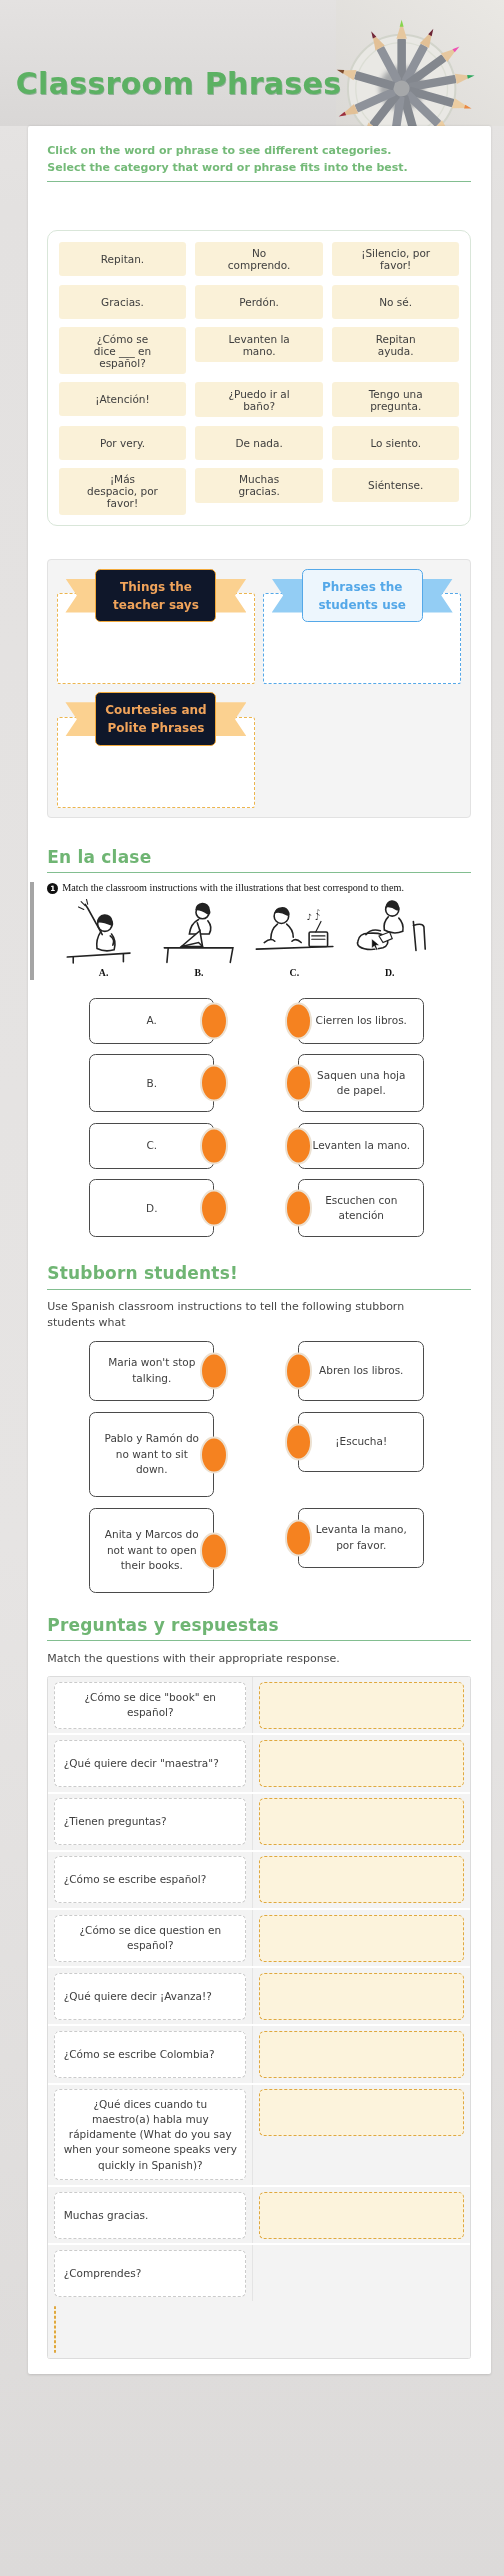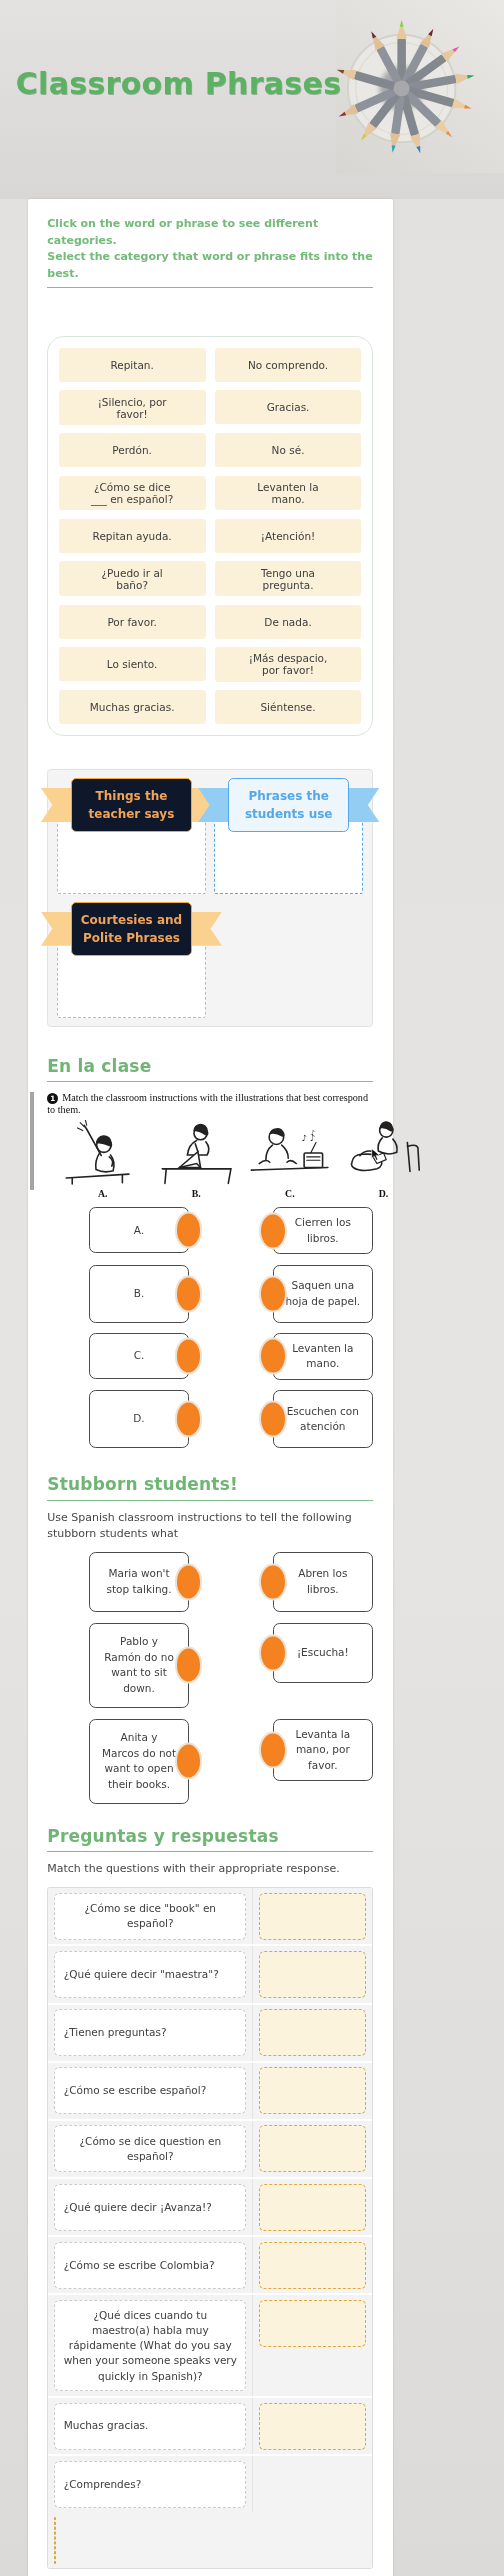--- a/index.html
+++ b/index.html
@@ -4,36 +4,36 @@
 <style>
   * { margin:0; padding:0; box-sizing:border-box; }
   html,body { width:504px; }
   body {
     height:2576px; overflow:hidden;
     font-family:"DejaVu Sans","Liberation Sans",sans-serif;
     background:linear-gradient(180deg,#e8e6e5 0%,#e3e1e0 8%,#e6e4e3 60%,#dcdad9 100%);
     color:#3e3e3e;
   }
   
-  .header { position:relative; height:199px; background:linear-gradient(180deg,#e4e2e1,#d9d7d6); overflow:hidden; }
+  .header { position:relative; height:126px; background:linear-gradient(180deg,#e4e2e1,#d9d7d6); overflow:hidden; }
   .photo { position:absolute; right:0; top:0; width:168px; height:173px;
            background:linear-gradient(215deg,#eae8e4,#d8d6d3); }
   .page-title { position:absolute; left:15.8px; top:66px; font-size:30px; font-weight:bold;
       color:#5cb163; letter-spacing:0.3px; text-shadow:0.7px 0.7px 0 rgba(47,125,66,.45); }
   
-  .card { position:relative; width:365px; margin-left:27.6px; margin-top:0;
+  .card { position:relative; width:463px; margin-left:27.6px; margin-top:0;
       background:#fff; border-radius:2px; box-shadow:0 0.7px 2.6px rgba(0,0,0,.14);
       padding:17px 19.7px 15.8px 19.7px; }
   .ghead { font-size:17px; font-weight:bold; color:#6fb573; letter-spacing:0.2px; margin-bottom:5.3px; }
   .ghr { border:none; border-top:1.3px solid #58a86b; opacity:.75; margin-bottom:9.2px; }
   .intro-head { font-size:11px; font-weight:bold; color:#74ba78; line-height:1.5; margin-bottom:5.3px; max-width:401px; }
   .para { font-size:11px; color:#474747; line-height:1.5; margin-bottom:9.2px; max-width:407px; }
   
-  .pgrid { border:0.7px solid #d9e6d9; border-radius:17px; padding:10.5px;
-      display:grid; grid-template-columns:1fr 1fr; gap:8.5px 9.2px; align-items:start; margin-bottom:33px;margin-top:48px; }
+  .pgrid { border:0.7px solid #d9e6d9; border-radius:10px; padding:10.5px;
+      display:grid; grid-template-columns:1fr 1fr 1fr; gap:8.5px 9.2px; align-items:start; margin-bottom:33px;margin-top:48px; }
   .pbtn { background:#faf1d8; border-radius:3.3px; min-height:34px; display:flex; align-items:center;
       justify-content:center; text-align:center; padding:5.3px 26px; font-size:10.5px; color:#3e3e3e; cursor:pointer; }
   
   .cats { background:#f4f4f4; border:0.7px solid #e2e2e2; border-radius:3.9px; padding:8.5px;
       display:grid; grid-template-columns:1fr 1fr; gap:7.9px; margin-bottom:29px; }
   .cat-unit { position:relative; }
   .banner { position:relative; z-index:2; width:121px; margin:0 auto; }
   .wing { position:absolute; top:50%; transform:translateY(-50%); width:38px; height:34px; z-index:1; }
   .wing.l { left:-30px; clip-path:polygon(0 0,100% 0,100% 100%,0 100%,30% 50%); }
   .wing.r { right:-30px; clip-path:polygon(0 0,100% 0,70% 50%,100% 100%,0 100%); }
@@ -183,21 +183,21 @@
       <div class="pbtn">¡Silencio, por favor!</div>
       <div class="pbtn">Gracias.</div>
       <div class="pbtn">Perdón.</div>
       <div class="pbtn">No sé.</div>
       <div class="pbtn">¿Cómo se dice ___ en español?</div>
       <div class="pbtn">Levanten la mano.</div>
       <div class="pbtn">Repitan ayuda.</div>
       <div class="pbtn">¡Atención!</div>
       <div class="pbtn">¿Puedo ir al baño?</div>
       <div class="pbtn">Tengo una pregunta.</div>
-      <div class="pbtn">Por favor.</div>
+      <div class="pbtn">Por very.</div>
       <div class="pbtn">De nada.</div>
       <div class="pbtn">Lo siento.</div>
       <div class="pbtn">¡Más despacio, por favor!</div>
       <div class="pbtn">Muchas gracias.</div>
       <div class="pbtn">Siéntense.</div>
     </div>
 
   <div class="cats">
       <div class="cat-unit orange">
         <div class="banner">

